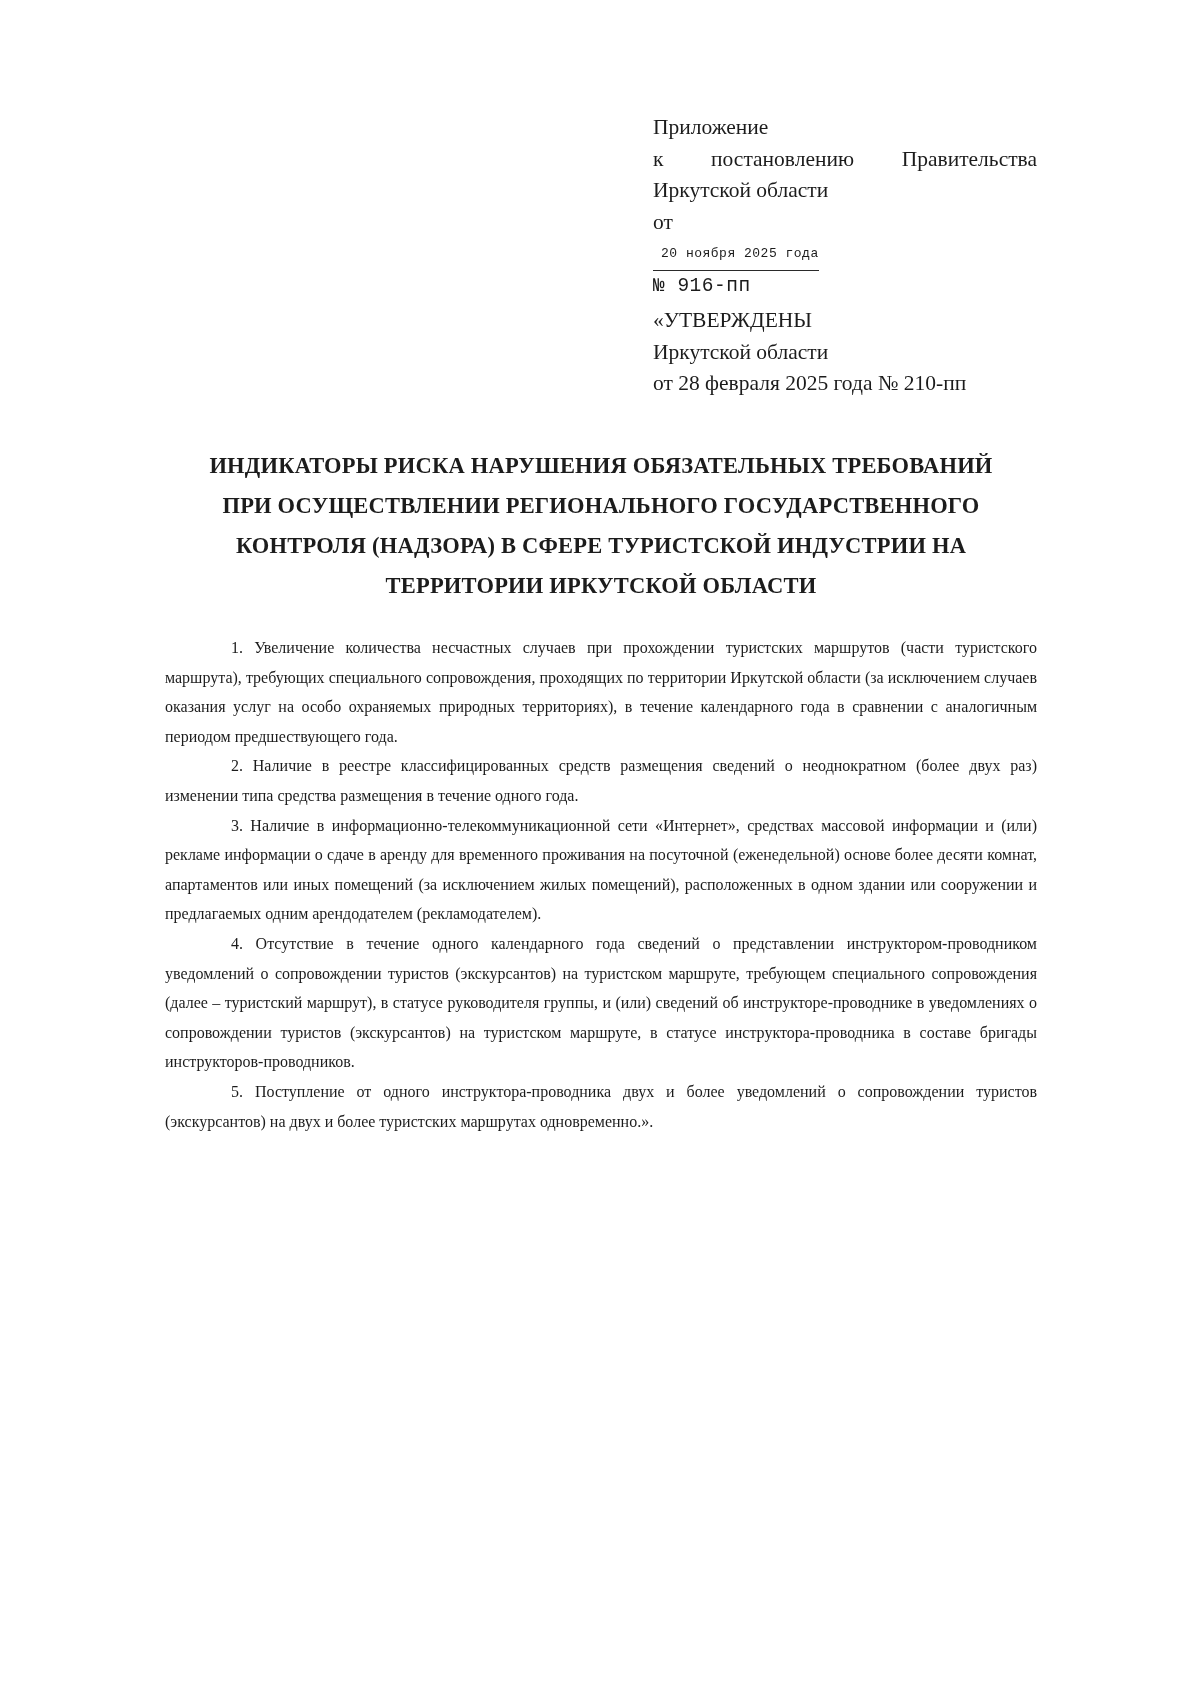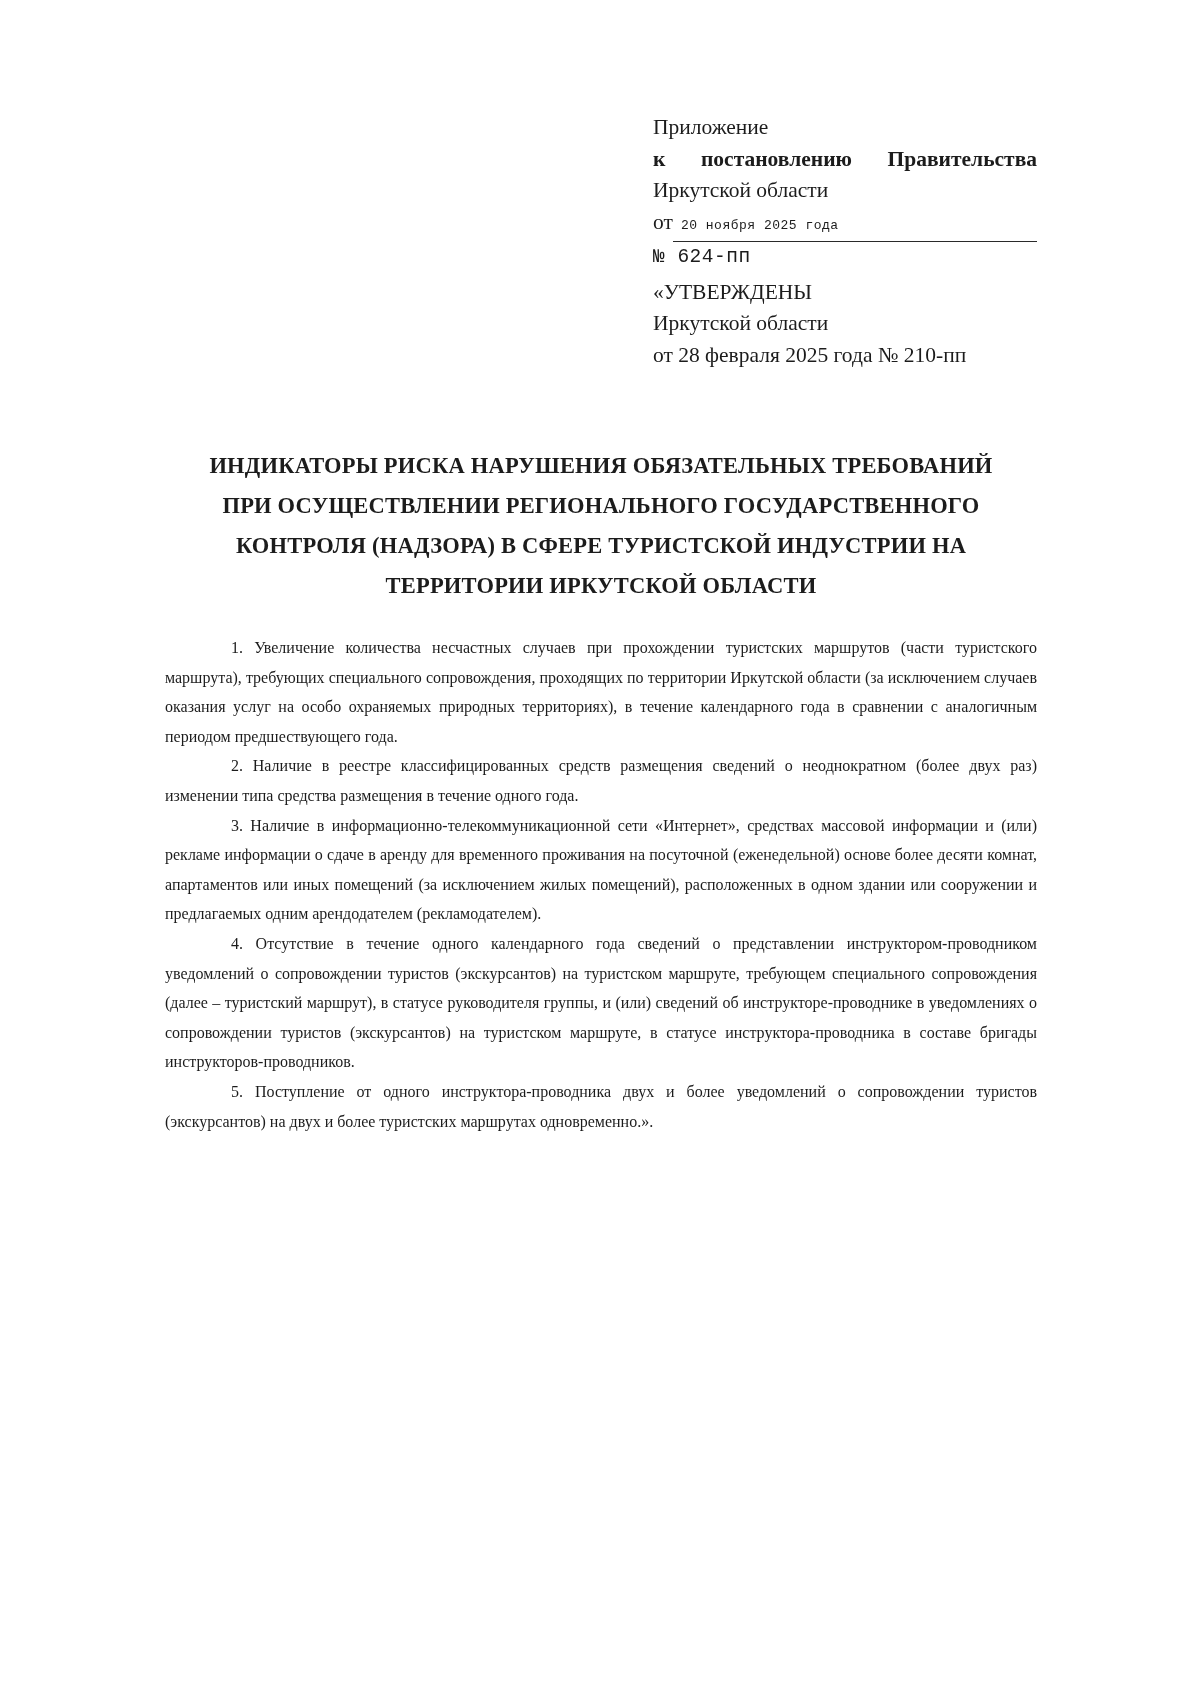--- a/index.html
+++ b/index.html
@@ -24,25 +24,25 @@
     left: 653px;
     top: 112px;
     width: 384px;
     font-size: 21.5px;
     line-height: 31.5px;
   }
   .hl { text-align: left; }
   .hl.justify {
     text-align: justify;
     text-align-last: justify;
-    font-weight: bold;
   }
   .date-line {
     display: flex;
     align-items: baseline;
+    flex-direction: column;
   }
   .date-prefix { flex: 0 0 auto; }
   .date-value {
     flex: 1 1 auto;
     font-family: "Liberation Mono", monospace;
     font-size: 13px;
     letter-spacing: 0.5px;
     border-bottom: 1.6px solid #2a2a2a;
     padding-left: 8px;
     white-space: nowrap;
@@ -89,21 +89,21 @@
 <div class="page">
 
   <div class="header-block">
     <div class="hl">Приложение</div>
     <div class="hl justify">к постановлению Правительства</div>
     <div class="hl">Иркутской области</div>
     <div class="date-line">
       <span class="date-prefix">от</span>
       <span class="date-value">20 ноября 2025 года</span>
     </div>
-    <div class="number-line">№ 624-пп</div>
+    <div class="number-line">№ 916-пп</div>
     <div class="hl gap-before">«УТВЕРЖДЕНЫ</div>
     <div class="hl">Иркутской области</div>
     <div class="hl">от 28 февраля 2025 года № 210-пп</div>
   </div>
 
   <div class="doc-title">ИНДИКАТОРЫ РИСКА НАРУШЕНИЯ ОБЯЗАТЕЛЬНЫХ ТРЕБОВАНИЙ ПРИ ОСУЩЕСТВЛЕНИИ РЕГИОНАЛЬНОГО ГОСУДАРСТВЕННОГО КОНТРОЛЯ (НАДЗОРА) В СФЕРЕ ТУРИСТСКОЙ ИНДУСТРИИ НА ТЕРРИТОРИИ ИРКУТСКОЙ ОБЛАСТИ</div>
 
   <div class="body-text">
     <p>1. Увеличение количества несчастных случаев при прохождении туристских маршрутов (части туристского маршрута), требующих специального сопровождения, проходящих по территории Иркутской области (за исключением случаев оказания услуг на особо охраняемых природных территориях), в течение календарного года в сравнении с аналогичным периодом предшествующего года.</p>
     <p>2. Наличие в реестре классифицированных средств размещения сведений о неоднократном (более двух раз) изменении типа средства размещения в течение одного года.</p>

